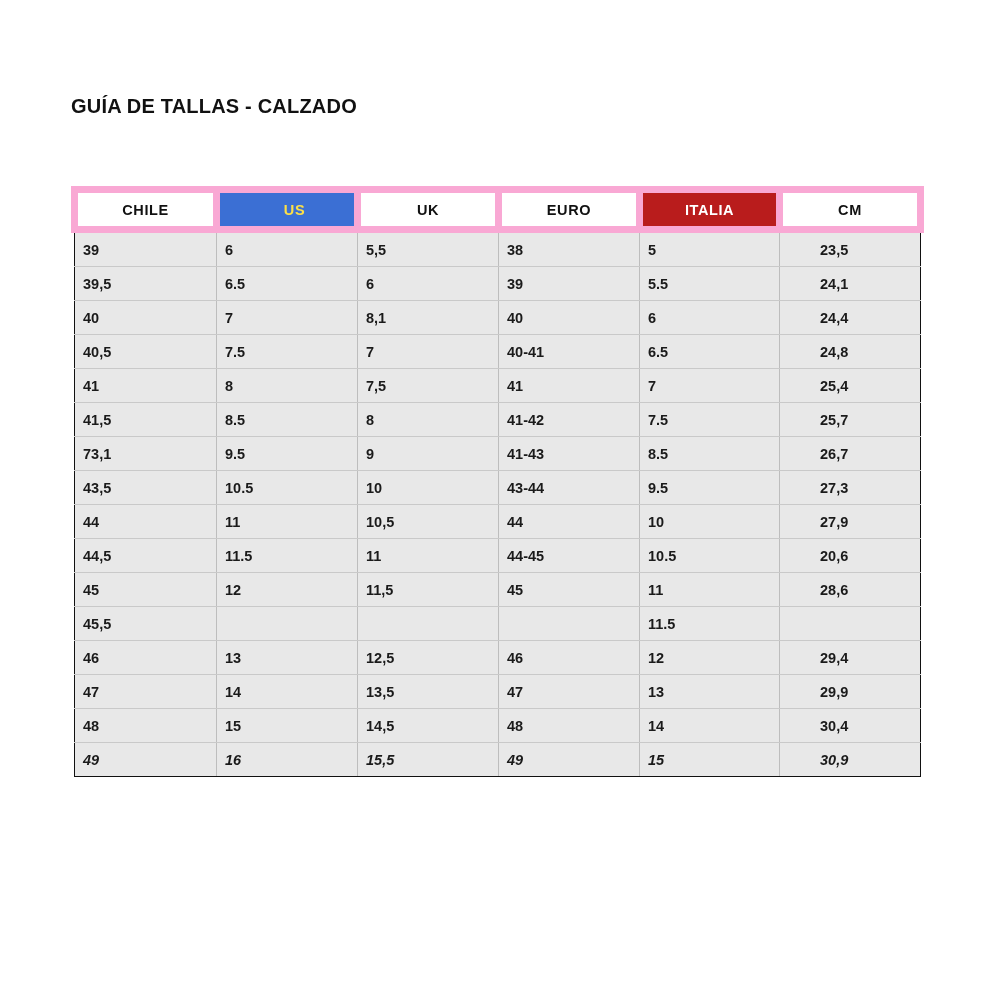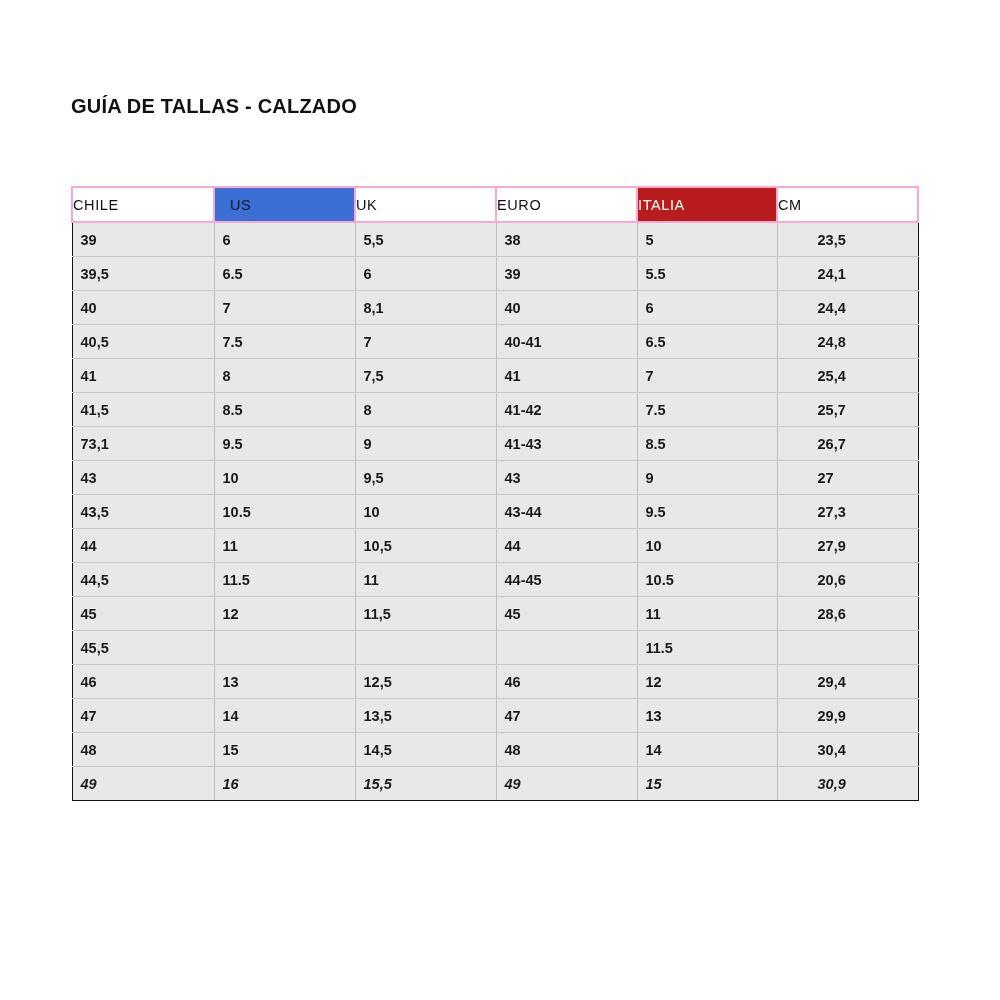--- a/index.html
+++ b/index.html
@@ -45,31 +45,31 @@
   table.size-table col.c0 { width: 142px; }
   table.size-table col.c1 { width: 141px; }
   table.size-table col.c2 { width: 141px; }
   table.size-table col.c3 { width: 141px; }
   table.size-table col.c4 { width: 140px; }
   table.size-table col.c5 { width: 141px; }
 
   table.size-table th {
     height: 33px;
     font-size: 14.5px;
-    font-weight: normal;
-    text-align: left;
+    font-weight: bold;
+    text-align: center;
     letter-spacing: 0.6px;
     color: #111111;
     background: #ffffff;
-    border: 2px solid #f9a8d4;
+    border: 7px solid #f9a8d4;
     padding: 0;
   }
   table.size-table th.hl-us {
     background: #3b6fd4;
-    color: #0f172a;
+    color: #fde047;
     padding-left: 15px;
   }
   table.size-table th.hl-italia {
     background: #b91c1c;
     color: #ffffff;
   }
   table.size-table td {
     height: 33px;
     font-size: 14.5px;
     font-weight: bold;
@@ -166,28 +166,20 @@
         </tr>
         <tr>
           <td>73,1</td>
           <td>9.5</td>
           <td>9</td>
           <td>41-43</td>
           <td>8.5</td>
           <td>26,7</td>
         </tr>
         <tr>
-          <td>43</td>
-          <td>10</td>
-          <td>9,5</td>
-          <td>43</td>
-          <td>9</td>
-          <td>27</td>
-        </tr>
-        <tr>
           <td>43,5</td>
           <td>10.5</td>
           <td>10</td>
           <td>43-44</td>
           <td>9.5</td>
           <td>27,3</td>
         </tr>
         <tr>
           <td>44</td>
           <td>11</td>

